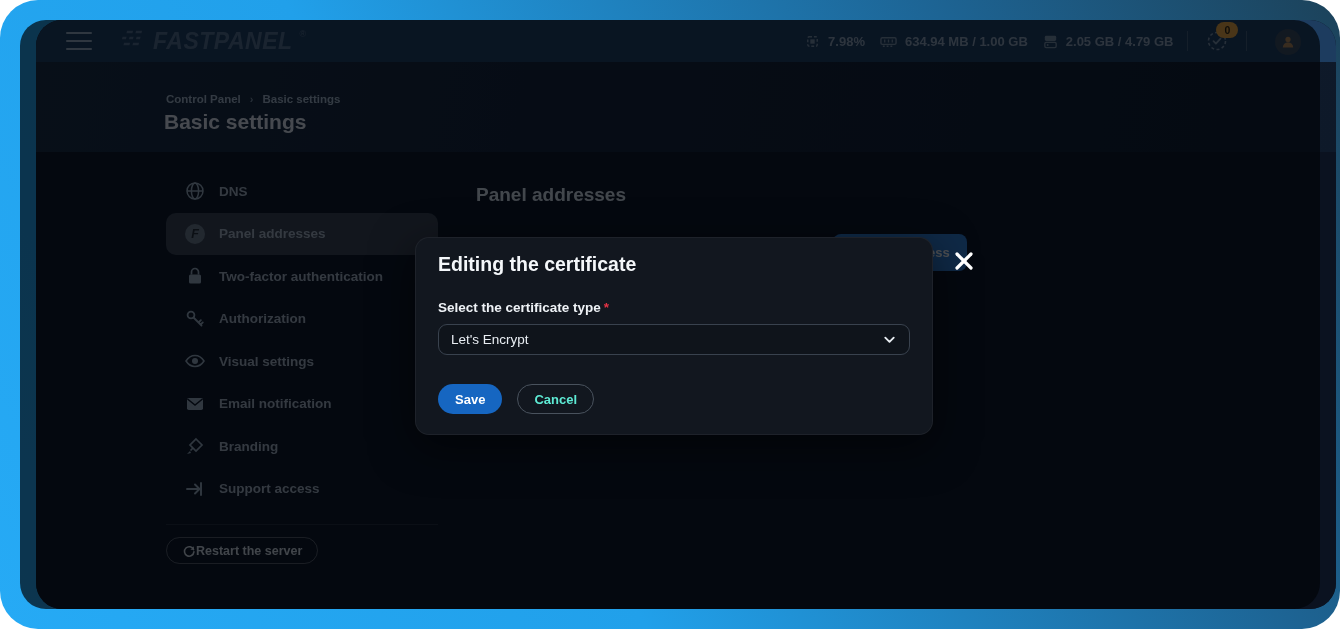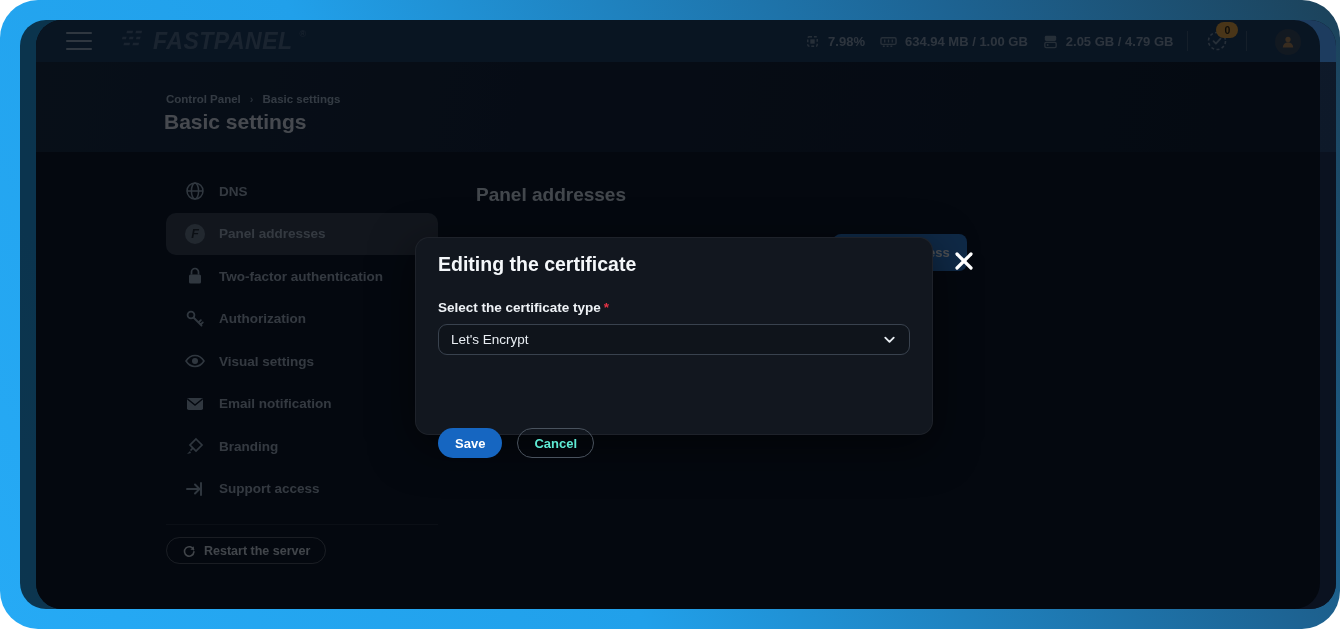--- a/index.html
+++ b/index.html
@@ -35,21 +35,21 @@
   .crumbs .crumb{cursor:pointer;}
   .page-title{position:absolute;left:128px;top:48px;font-size:21px;font-weight:bold;color:#e6ecf3;}
   
   .content{position:absolute;left:0;top:132px;width:100%;bottom:0;background:#0b1220;}
   .sidebar{position:absolute;left:130px;top:18px;width:272px;}
   .side-item{display:flex;align-items:center;height:42.5px;padding:0 0 0 18px;border-radius:10px;gap:13px;cursor:pointer;color:#aab6c4;}
   .side-item svg{flex:0 0 auto;color:#9fb0c0;}
   .side-item .lbl{font-size:13.5px;font-weight:bold;}
   .side-item.active{background:#39424f;}
   .side-divider{margin:14px 0 8px 0;height:1px;background:rgba(255,255,255,.1);}
-  .restart-btn{display:inline-flex;align-items:center;gap:8px;height:27px;padding:0 15px;border:1px solid rgba(255,255,255,.3);
+  .restart-btn{display:inline-flex;align-items:center;gap:0;height:27px;padding:0 15px;border:1px solid rgba(255,255,255,.3);
     border-radius:14px;color:#d6dde4;font-size:12.5px;font-weight:bold;cursor:pointer;margin-top:4px;background:transparent;}
   .main{position:absolute;left:440px;top:0;right:60px;}
   .main-title{position:absolute;left:0;top:32px;font-size:19px;font-weight:bold;color:#dbe3ec;}
   .search-wrap{position:absolute;left:0;top:88px;width:330px;display:flex;align-items:center;gap:10px;color:#97a5b4;}
   .search-input{background:transparent;border:none;outline:none;color:#cdd6e0;font-size:13.5px;font-family:"Liberation Sans",sans-serif;width:260px;}
   .search-input::placeholder{color:#97a5b4;}
   .add-btn{position:absolute;left:357px;top:82px;height:37px;padding:0 17px;border:none;border-radius:8px;
     background:var(--accent,#2f7fd6);color:#fff;font-size:13px;font-weight:bold;display:inline-flex;align-items:center;gap:8px;cursor:pointer;
     font-family:"Liberation Sans",sans-serif;}
   
@@ -58,21 +58,21 @@
   .modal{position:absolute;left:415px;top:237px;width:516px;height:196px;border-radius:14px;background:#12171f;
     border:1px solid rgba(255,255,255,.05);box-shadow:0 12px 44px rgba(0,0,0,.55);z-index:30;}
   .modal-title{position:absolute;left:22px;top:15px;font-size:19.5px;font-weight:bold;color:#f4f7fa;}
   .field-label{position:absolute;left:22px;top:62px;font-size:13.5px;font-weight:bold;color:#eef2f6;}
   .req{color:var(--required,#e53345);margin-left:3px;}
   .select{position:absolute;left:22px;top:86px;width:472px;height:31px;border:1px solid #39424e;border-radius:9px;
     background:#0f141b;display:flex;align-items:center;justify-content:space-between;padding:4px 12px;box-sizing:border-box;cursor:pointer;}
   .select .val{color:#e8edf2;font-size:13.5px;}
   .btn-row{position:absolute;left:22px;top:146px;display:flex;gap:15px;}
   .btn{height:30px;border-radius:15px;font-size:13px;font-weight:bold;display:inline-flex;align-items:center;justify-content:center;
-    cursor:pointer;font-family:"Liberation Sans",sans-serif;margin-top:44px;}
+    cursor:pointer;font-family:"Liberation Sans",sans-serif;}
   .btn-save{background:var(--save,#1666c1);color:#fff;border:none;padding:0 17px;}
   .btn-cancel{background:transparent;color:#5eead4;border:1.5px solid #49525d;padding:0 16px;}
   .close-x{position:absolute;left:949px;top:246px;width:30px;height:30px;z-index:30;cursor:pointer;display:flex;align-items:center;justify-content:center;}
 </style>
 </head>
 <body>
 
 <div class="stage">
   <div class="frame"></div>
 

